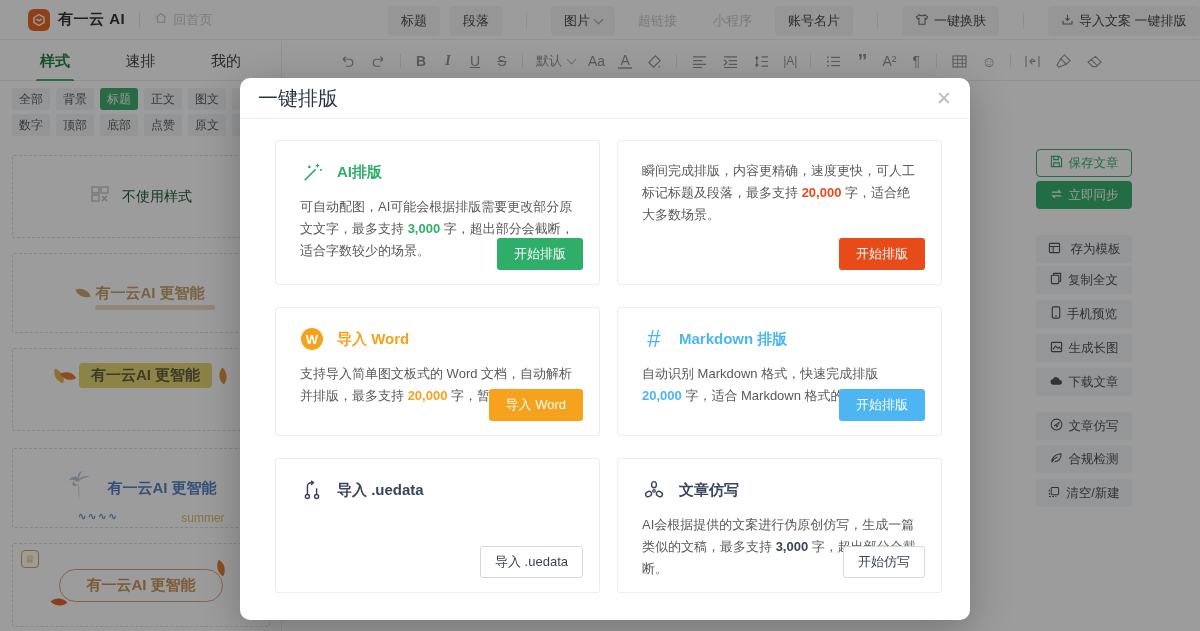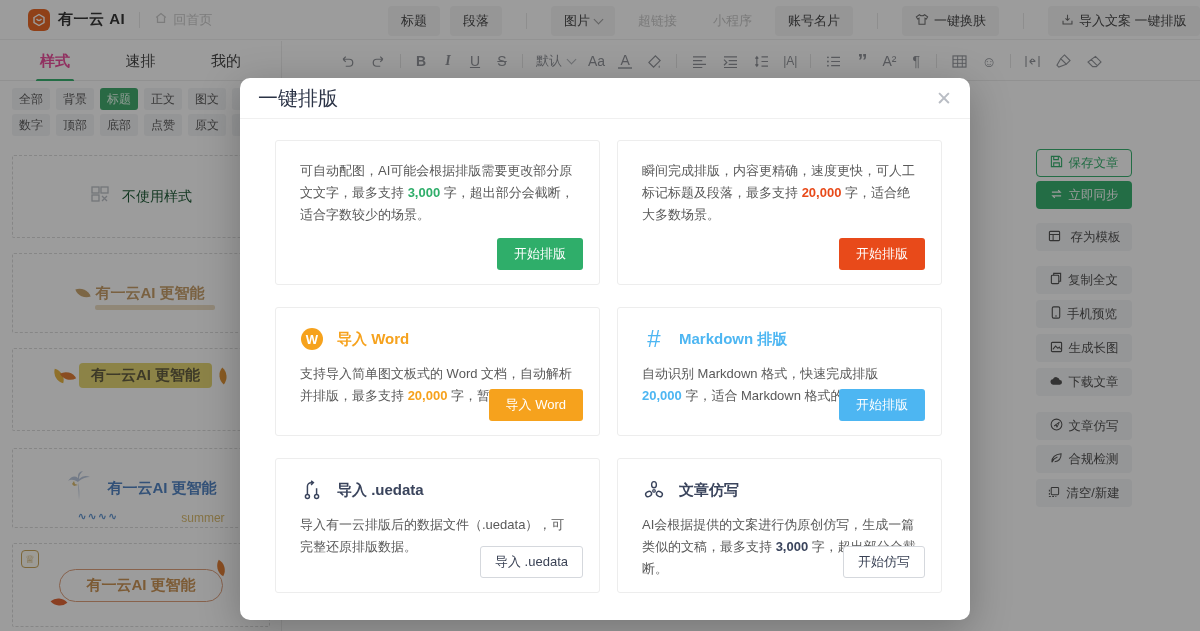--- a/index.html
+++ b/index.html
@@ -27,21 +27,21 @@
   .chev { width:7px; height:7px; border-right:1.5px solid #9a9a9a; border-bottom:1.5px solid #9a9a9a;
     transform:rotate(45deg); margin-top:-3px; display:inline-block; }
 
   
   .toolbar2 { left:0; top:41px; width:1200px; height:40px; background:#fff;
     border-bottom:1px solid #ececec; }
   .left-tabs { position:absolute; left:0; top:0; width:282px; height:40px;
     border-right:1px solid #ececec; display:flex; align-items:center;
     justify-content:space-between; padding:0 40px; }
   .ltab { font-size:15px; color:#3c3c3c; position:relative; }
-  .ltab.active { color:#ec4899; font-weight:bold; }
+  .ltab.active { color:#15803d; font-weight:bold; }
   .ltab.active::after { content:""; position:absolute; left:-4px; right:-4px; bottom:-11px;
     height:3px; background:#2fae6a; border-radius:2px; }
   .fmt-row { position:absolute; left:338px; top:0; height:40px; display:flex;
     align-items:center; gap:13px; color:#8d9096; }
   .fic { width:18px; height:18px; display:flex; align-items:center; justify-content:center;
     font-size:14px; color:#8d9096; flex:0 0 auto; }
   .fic svg { display:block; }
   .fic.txt { width:auto; min-width:14px; font-weight:bold; }
   .tdiv { width:1px; height:14px; background:#e3e3e3; flex:0 0 auto; }
   .font-dd { display:flex; align-items:center; gap:6px; font-size:13px; color:#8d9096; }
@@ -327,21 +327,21 @@
           <path d="M1.5 1.5 H10 L12.5 4 V12.5 H1.5 Z M4 1.5 V5 H9 V1.5 M4 12.5 V8.5 H10 V12.5" fill="none" stroke="currentColor" stroke-width="1.2"></path>
         </svg></span>
     <span>保存文章</span>
   </div>
   <div class="sbtn solid-green" style="top:100px;">
     <span><svg width="13" height="12" viewBox="0 0 14 13">
           <path d="M2 4.5 H11 L8.8 2.3 M12 8.5 H3 L5.2 10.7" fill="none" stroke="currentColor" stroke-width="1.3"></path>
         </svg></span>
     <span>立即同步</span>
   </div>
-  <div class="sbtn" style="top:142px;gap:10px;">
+  <div class="sbtn" style="top:154px;gap:10px;">
     <span><svg width="13" height="12" viewBox="0 0 14 13">
           <rect x="1.5" y="1.5" width="11" height="10" rx="1" fill="none" stroke="currentColor" stroke-width="1.2"></rect>
           <path d="M1.5 5 H12.5 M5.5 5 V11.5" stroke="currentColor" stroke-width="1.1"></path>
         </svg></span>
     <span>存为模板</span>
   </div>
   <div class="sbtn" style="top:185px;">
     <span><svg width="12" height="13" viewBox="0 0 13 14">
           <rect x="1.5" y="3.5" width="8" height="9" rx="1" fill="none" stroke="currentColor" stroke-width="1.2"></rect>
           <path d="M4 3.5 V1.5 H11.5 V10 H9.5" fill="none" stroke="currentColor" stroke-width="1.2"></path>
@@ -394,20 +394,29 @@
 
 <div class="abs modal">
   <div class="modal-hd">
     <span class="modal-title">一键排版</span>
     <span class="modal-close">✕</span>
   </div>
 
   <div class="cards">
 
     <div class="card">
+      <div class="card-hd">
+        <span class="card-ic">
+          <svg width="22" height="22" viewBox="0 0 24 24">
+              <path d="M4 21 L14 11 M14 11 L16 9" stroke="#2fae6a" stroke-width="1.8" fill="none"></path>
+              <path d="M18 3 V7 M16 5 H20 M21 9 L22.5 10.5 M21 10.5 L22.5 9 M9 5 V8 M7.5 6.5 H10.5" stroke="#2fae6a" stroke-width="1.5" fill="none"></path>
+            </svg>
+        </span>
+        <span class="card-title c-green">AI排版</span>
+      </div>
       <div class="card-desc"><span>可自动配图，AI可能会根据排版需要更改部分原文文字，最多支持 </span><b class="c-green">3,000</b><span> 字，超出部分会截断，适合字数较少的场景。</span></div>
       <button class="cbtn bg-green">开始排版</button>
     </div>
 
     <div class="card">
       <div class="card-desc"><span>瞬间完成排版，内容更精确，速度更快，可人工标记标题及段落，最多支持 </span><b class="c-red">20,000</b><span> 字，适合绝大多数场景。</span></div>
       <button class="cbtn bg-red">开始排版</button>
     </div>
 
     <div class="card">
@@ -434,21 +443,20 @@
       <div class="card-hd">
         <span class="card-ic">
           <svg width="22" height="22" viewBox="0 0 24 24">
               <circle cx="7" cy="19" r="2.2" fill="none" stroke="#3a445c" stroke-width="1.6"></circle>
               <circle cx="17" cy="19" r="2.2" fill="none" stroke="#3a445c" stroke-width="1.6"></circle>
               <path d="M7 16.5 V8 a4 4 0 0 1 4-4 h2 M11 2 L13.5 4 L11 6.5 M17 16.5 V10" fill="none" stroke="#3a445c" stroke-width="1.6"></path>
             </svg>
         </span>
         <span class="card-title c-dark">导入 .uedata</span>
       </div>
-      <div class="card-desc"><span>导入有一云排版后的数据文件（.uedata），可完整还原排版数据。</span><b></b><span></span></div>
       <button class="cbtn outline">导入 .uedata</button>
     </div>
 
     <div class="card">
       <div class="card-hd">
         <span class="card-ic">
           <svg width="22" height="22" viewBox="0 0 24 24">
               <circle cx="12" cy="13" r="1.4" fill="none" stroke="#3a445c" stroke-width="1.4"></circle>
               <ellipse cx="12" cy="6.2" rx="2.6" ry="3.4" fill="none" stroke="#3a445c" stroke-width="1.5"></ellipse>
               <ellipse cx="12" cy="6.2" rx="2.6" ry="3.4" fill="none" stroke="#3a445c" stroke-width="1.5" transform="rotate(120 12 13)"></ellipse>

